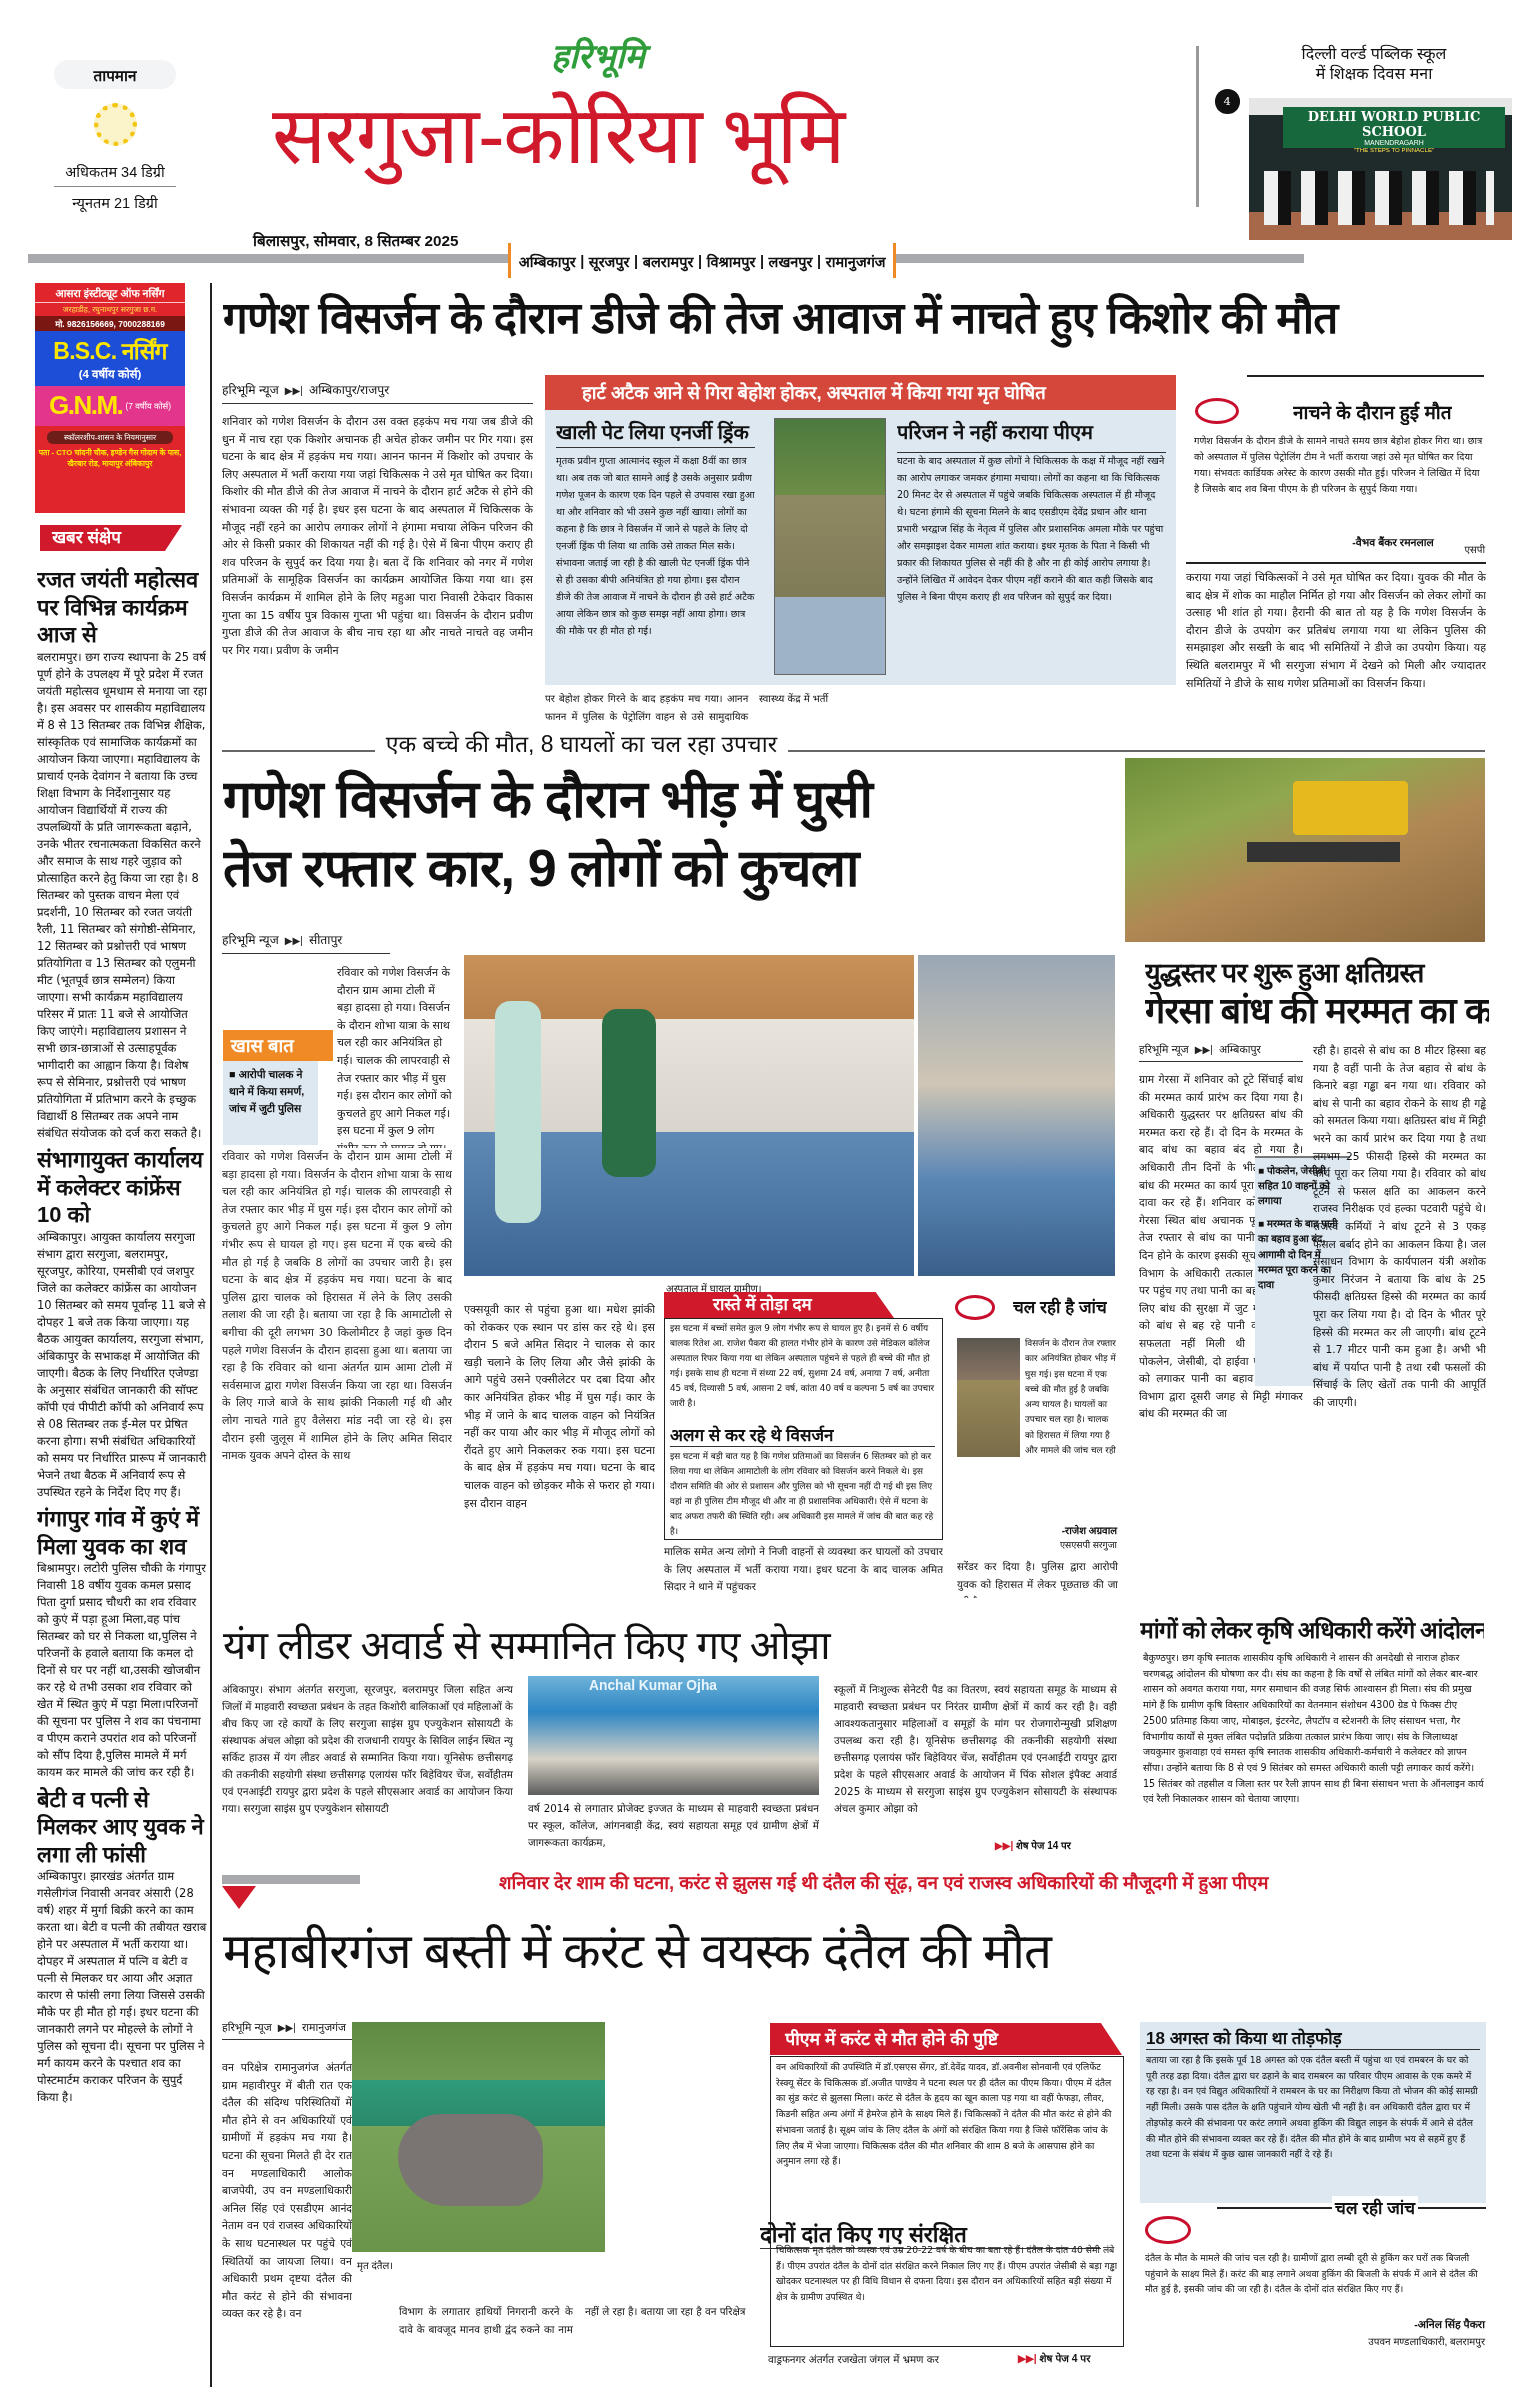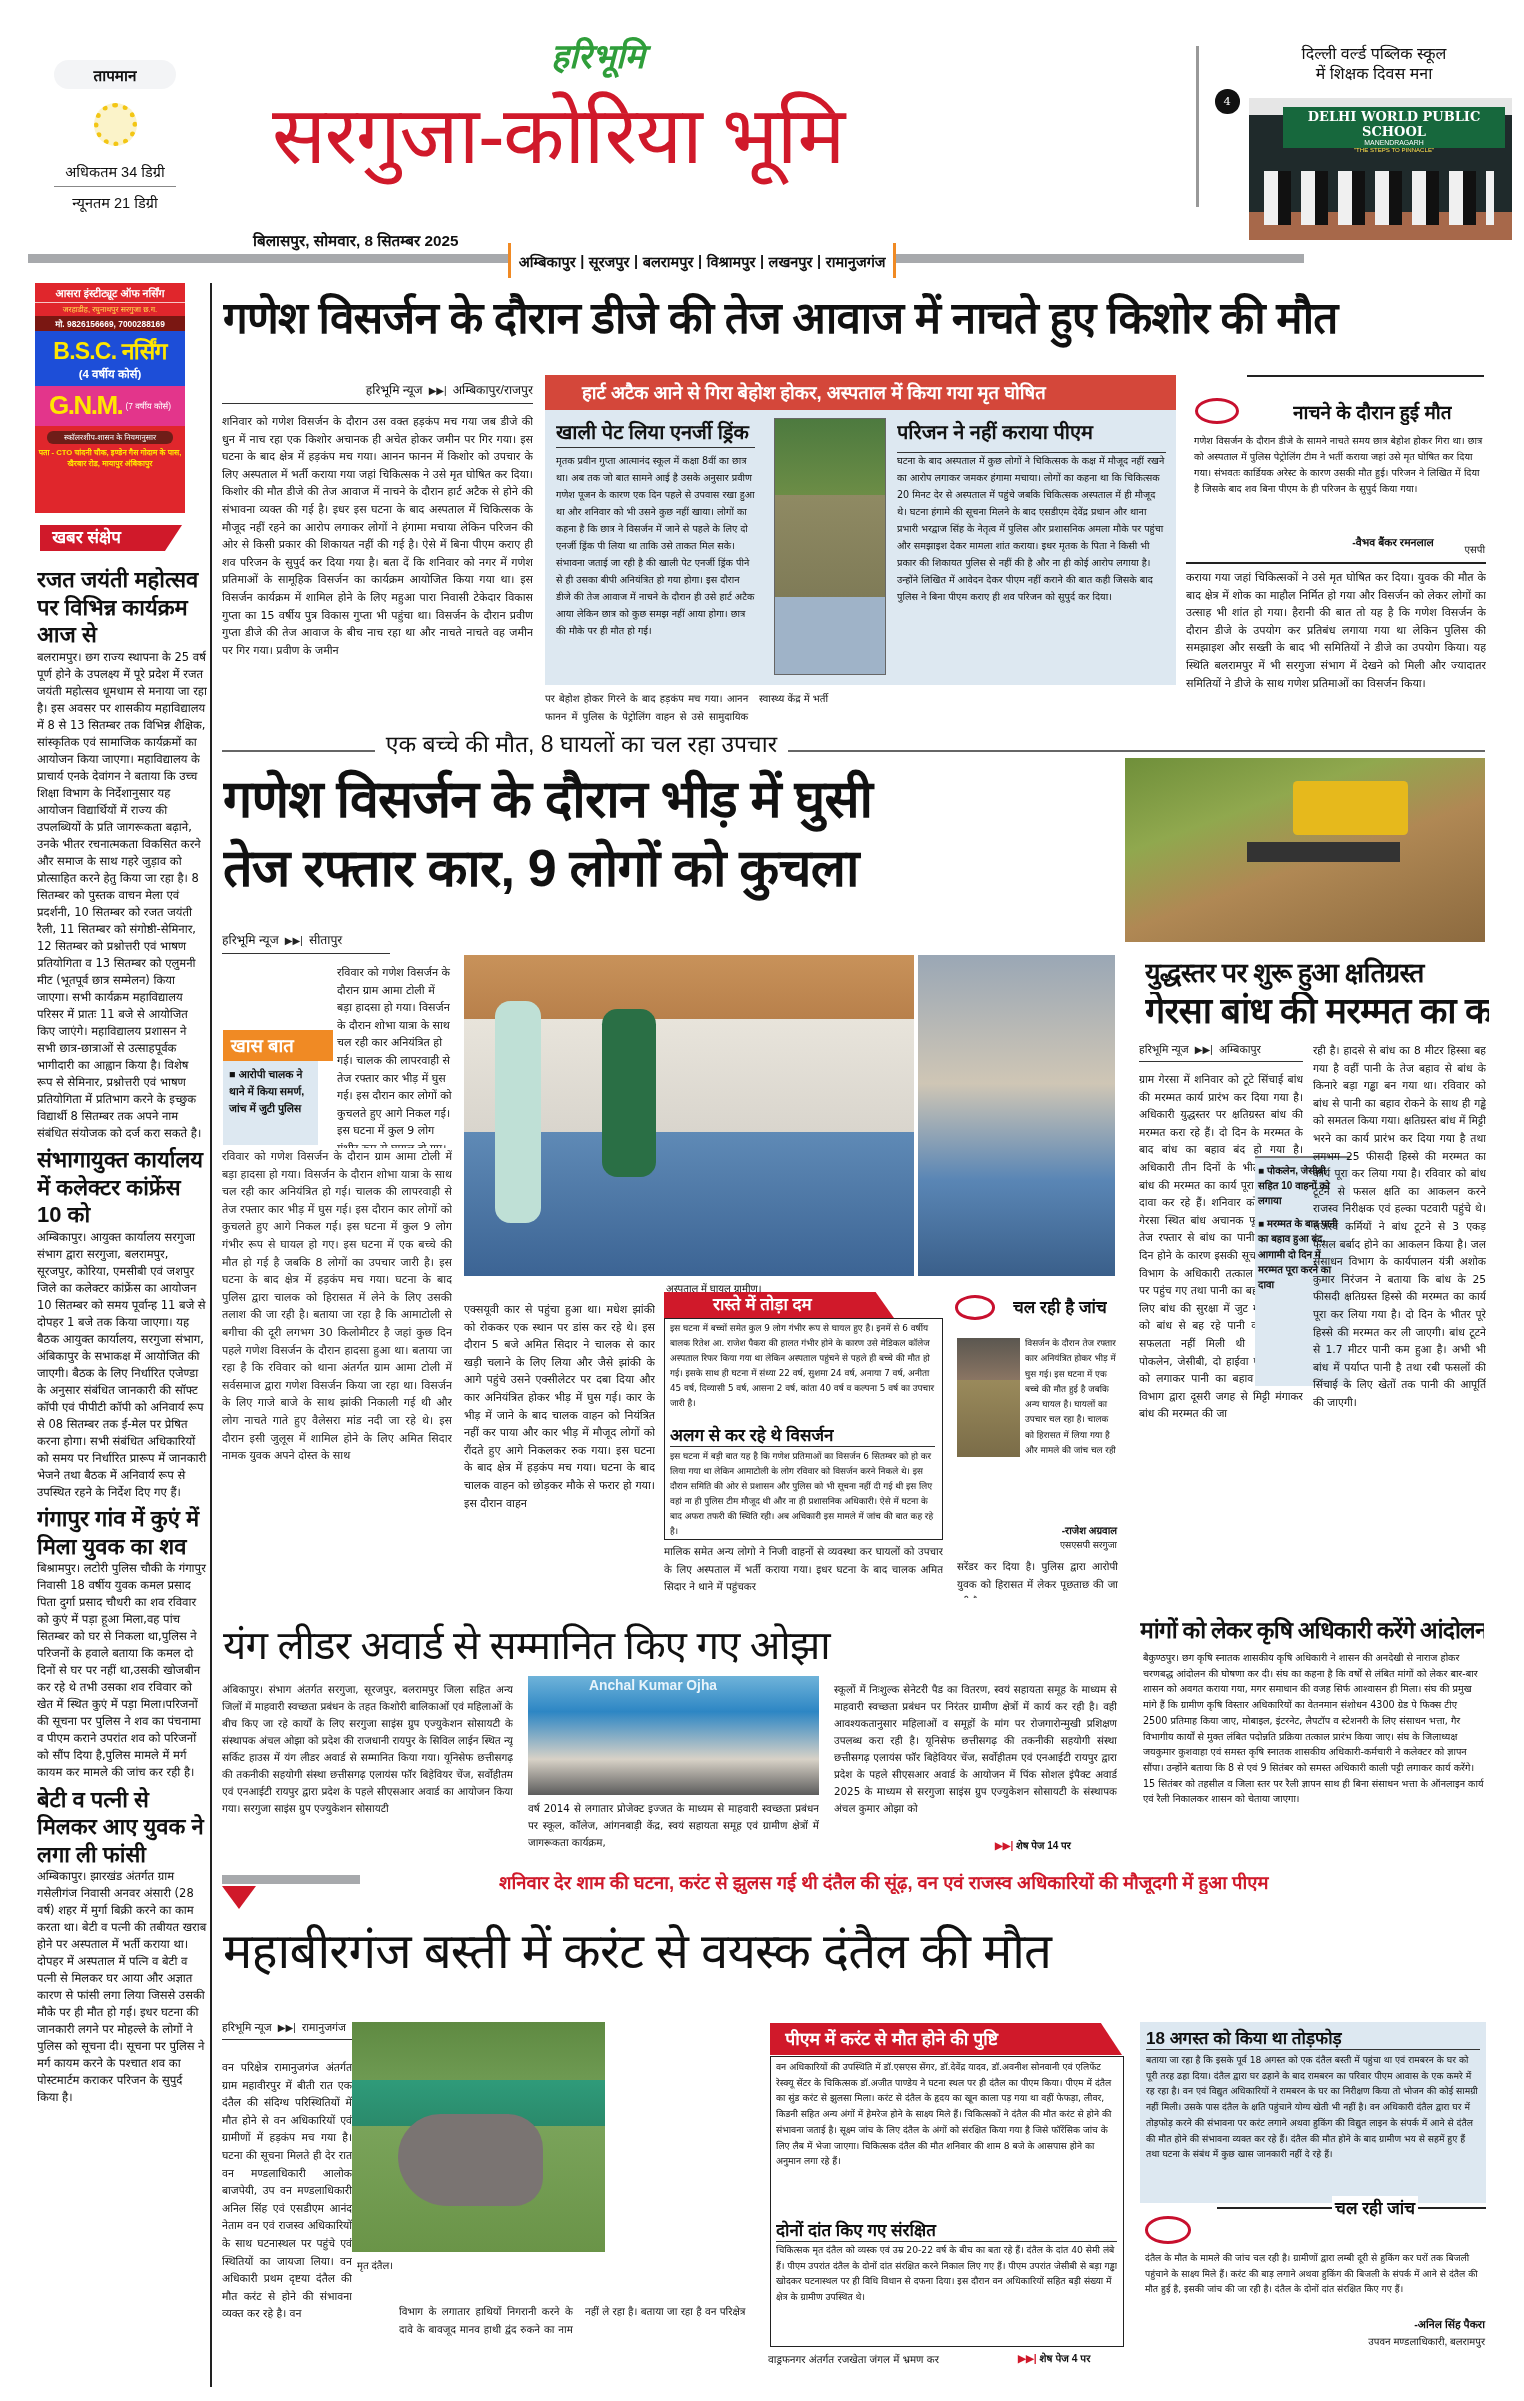--- a/index.html
+++ b/index.html
@@ -99,21 +99,21 @@
   </div>
   <div>
     <div class="sidebar-h">बेटी व पत्नी से मिलकर आए युवक ने लगा ली फांसी</div>
     <div class="txt" style="font-size:11.5px;line-height:17px;text-align:left">अम्बिकापुर। झारखंड अंतर्गत ग्राम गसेलीगंज निवासी अनवर अंसारी (28 वर्ष) शहर में मुर्गा बिक्री करने का काम करता था। बेटी व पत्नी की तबीयत खराब होने पर अस्पताल में भर्ती कराया था। दोपहर में अस्पताल में पत्नि व बेटी व पत्नी से मिलकर घर आया और अज्ञात कारण से फांसी लगा लिया जिससे उसकी मौके पर ही मौत हो गई। इधर घटना की जानकारी लगने पर मोहल्ले के लोगों ने पुलिस को सूचना दी। सूचना पर पुलिस ने मर्ग कायम करने के पश्चात शव का पोस्टमार्टम कराकर परिजन के सुपुर्द किया है।</div>
   </div>
 </div>
 <div class="vline" style="left:210px;top:283px;height:2104px"></div>
 
 <div class="abs headline" style="left:223px;top:283px;width:1263px;font-size:44px;line-height:69px">गणेश विसर्जन के दौरान डीजे की तेज आवाज में नाचते हुए किशोर की मौत</div>
 
-<div class="abs byline" style="left:222px;top:381px;width:311px;text-align:right">
+<div class="abs byline" style="left:222px;top:381px;width:311px;text-align:left">
   <span>हरिभूमि न्यूज</span><span class="arrow">▶▶|</span><span>अम्बिकापुर/राजपुर</span>
 </div>
 <div class="abs txt" style="left:222px;top:413px;width:311px;height:329px;font-size:11px;line-height:17.6px">शनिवार को गणेश विसर्जन के दौरान उस वक्त हड़कंप मच गया जब डीजे की धुन में नाच रहा एक किशोर अचानक ही अचेत होकर जमीन पर गिर गया। इस घटना के बाद क्षेत्र में हड़कंप मच गया। आनन फानन में किशोर को उपचार के लिए अस्पताल में भर्ती कराया गया जहां चिकित्सक ने उसे मृत घोषित कर दिया। किशोर की मौत डीजे की तेज आवाज में नाचने के दौरान हार्ट अटैक से होने की संभावना व्यक्त की गई है। इधर इस घटना के बाद अस्पताल में चिकित्सक के मौजूद नहीं रहने का आरोप लगाकर लोगों ने हंगामा मचाया लेकिन परिजन की ओर से किसी प्रकार की शिकायत नहीं की गई है। ऐसे में बिना पीएम कराए ही शव परिजन के सुपुर्द कर दिया गया है। बता दें कि शनिवार को नगर में गणेश प्रतिमाओं के सामूहिक विसर्जन का कार्यक्रम आयोजित किया गया था। इस विसर्जन कार्यक्रम में शामिल होने के लिए महुआ पारा निवासी टेकेदार विकास गुप्ता का 15 वर्षीय पुत्र विकास गुप्ता भी पहुंचा था। विसर्जन के दौरान प्रवीण गुप्ता डीजे की तेज आवाज के बीच नाच रहा था और नाचते नाचते वह जमीन पर गिर गया। प्रवीण के जमीन</div>
 
 <div class="abs redbar" style="left:545px;top:375px;width:631px;height:35px;font-size:18.4px;line-height:35px;padding-left:37px">हार्ट अटैक आने से गिरा बेहोश होकर, अस्पताल में किया गया मृत घोषित</div>
 <div class="abs" style="left:545px;top:410px;width:631px;height:275px;background:#dde8f1"></div>
 <div class="abs sub-h" style="left:556px;top:418px;width:199px;font-size:20px;border-bottom:1.5px solid #333;padding-bottom:1.5px">खाली पेट लिया एनर्जी ड्रिंक</div>
 <div class="abs txt txt-sm" style="left:556px;top:452px;width:201px;height:222px;font-size:9.6px;line-height:17px;text-align:left">मृतक प्रवीन गुप्ता आत्मानंद स्कूल में कक्षा 8वीं का छात्र था। अब तक जो बात सामने आई है उसके अनुसार प्रवीण गणेश पूजन के कारण एक दिन पहले से उपवास रखा हुआ था और शनिवार को भी उसने कुछ नहीं खाया। लोगों का कहना है कि छात्र ने विसर्जन में जाने से पहले के लिए दो एनर्जी ड्रिंक पी लिया था ताकि उसे ताकत मिल सके। संभावना जताई जा रही है की खाली पेट एनर्जी ड्रिंक पीने से ही उसका बीपी अनियंत्रित हो गया होगा। इस दौरान डीजे की तेज आवाज में नाचने के दौरान ही उसे हार्ट अटैक आया लेकिन छात्र को कुछ समझ नहीं आया होगा। छात्र की मौके पर ही मौत हो गई।</div>
 <div class="abs photo" style="left:774px;top:418px;width:112px;height:257px;background:linear-gradient(180deg,#4d7a3f 0,#6c8d46 30%,#8f8a63 30%,#7f7b57 70%,#9fb3c8 70%);border:0.8px solid #666"></div>
 <div class="abs sub-h" style="left:897px;top:418px;width:269px;font-size:20px;border-bottom:1.5px solid #333;padding-bottom:7px">परिजन ने नहीं कराया पीएम</div>
@@ -212,21 +212,21 @@
   <div style="position:absolute;left:46px;top:92px;width:145px;height:92px;background:#7a7472;border-radius:46px 38px 31px 54px"></div>
 </div>
 <div class="abs" style="left:357px;top:2258px;font:10px 'Liberation Sans',sans-serif">मृत दंतैल।</div>
 <div class="abs txt" style="left:399px;top:2303px;width:360px;height:38px;font-size:10.3px;line-height:17.6px;column-count:2;column-gap:12.2px">विभाग के लगातार हाथियों निगरानी करने के दावे के बावजूद मानव हाथी द्वंद रुकने का नाम नहीं ले रहा है। बताया जा रहा है वन परिक्षेत्र</div>
 <div class="abs txt" style="left:768px;top:2351px;width:230px;height:18.4px;font-size:10.3px;line-height:17.6px">वाड्रफनगर अंतर्गत रजखेता जंगल में भ्रमण कर</div>
 <div class="abs" style="left:1018px;top:2351px;font:bold 10.3px 'Liberation Sans',sans-serif"><span style="color:#d0192a">▶▶| </span><span>शेष पेज 4 पर</span></div>
 
 <div class="abs redbar" style="left:770px;top:2023px;width:352px;height:32px;font-size:17.6px;line-height:32px;padding-left:15.3px;background:#d0192a;clip-path:polygon(0 0,94% 0,100% 100%,0 100%)">पीएम में करंट से मौत होने की पुष्टि</div>
 <div class="abs" style="left:770px;top:2056px;width:354px;height:291px;border:1.5px solid #222"></div>
 <div class="abs txt txt-sm" style="left:776px;top:2059px;width:341px;height:158px;font-size:9.2px;line-height:15.7px;text-align:left">वन अधिकारियों की उपस्थिति में डॉ.एसएस सेंगर, डॉ.देवेंद्र यादव, डॉ.अवनीश सोनवानी एवं एलिफेंट रेस्क्यू सेंटर के चिकित्सक डॉ.अजीत पाण्डेय ने घटना स्थल पर ही दंतैल का पीएम किया। पीएम में दंतैल का सुंड करंट से झुलसा मिला। करंट से दंतैल के हृदय का खून काला पड़ गया था वहीं फेफड़ा, लीवर, किडनी सहित अन्य अंगों में हेमरेज होने के साक्ष्य मिले हैं। चिकित्सकों ने दंतैल की मौत करंट से होने की संभावना जताई है। सूक्ष्म जांच के लिए दंतैल के अंगों को संरक्षित किया गया है जिसे फॉरेंसिक जांच के लिए लैब में भेजा जाएगा। चिकित्सक दंतैल की मौत शनिवार की शाम 8 बजे के आसपास होने का अनुमान लगा रहे हैं।</div>
-<div class="abs sub-h" style="left:776px;top:2218px;width:341px;font-size:17px;border-bottom:1.5px solid #333">दोनों दांत किए गए संरक्षित</div>
+<div class="abs sub-h" style="left:760px;top:2218px;width:341px;font-size:22px;border-bottom:1.5px solid #333">दोनों दांत किए गए संरक्षित</div>
 <div class="abs txt txt-sm" style="left:776px;top:2242px;width:341px;height:99px;font-size:9.2px;line-height:15.7px;text-align:left">चिकित्सक मृत दंतैल को व्यस्क एवं उम्र 20-22 वर्ष के बीच का बता रहे हैं। दंतैल के दांत 40 सेमी लंबे हैं। पीएम उपरांत दंतैल के दोनों दांत संरक्षित करने निकाल लिए गए हैं। पीएम उपरांत जेसीबी से बड़ा गड्ढा खोदकर घटनास्थल पर ही विधि विधान से दफना दिया। इस दौरान वन अधिकारियों सहित बड़ी संख्या में क्षेत्र के ग्रामीण उपस्थित थे।</div>
 
 <div class="abs" style="left:1140px;top:2022px;width:346px;height:181px;background:#dde8f1"></div>
 <div class="abs sub-h" style="left:1146px;top:2026px;width:334px;font-size:17px;border-bottom:1.5px solid #333">18 अगस्त को किया था तोड़फोड़</div>
 <div class="abs txt txt-sm" style="left:1146px;top:2052px;width:334px;height:145px;font-size:9.2px;line-height:15.7px;text-align:left">बताया जा रहा है कि इसके पूर्व 18 अगस्त को एक दंतैल बस्ती में पहुंचा था एवं रामबरन के घर को पूरी तरह ढहा दिया। दंतैल द्वारा घर ढहाने के बाद रामबरन का परिवार पीएम आवास के एक कमरे में रह रहा है। वन एवं विद्युत अधिकारियों ने रामबरन के घर का निरीक्षण किया तो भोजन की कोई सामग्री नहीं मिली। उसके पास दंतैल के क्षति पहुंचाने योग्य खेती भी नहीं है। वन अधिकारी दंतैल द्वारा घर में तोड़फोड़ करने की संभावना पर करंट लगाने अथवा हुकिंग की विद्युत लाइन के संपर्क में आने से दंतैल की मौत होने की संभावना व्यक्त कर रहे हैं। दंतैल की मौत होने के बाद ग्रामीण भय से सहमें हुए हैं तथा घटना के संबंध में कुछ खास जानकारी नहीं दे रहे हैं।</div>
 
 <div class="abs hline" style="left:1217px;top:2207px;width:269px"></div>
 <div class="bubble" style="left:1145px;top:2216px;width:46px;height:27.5px"></div>
 <div class="abs sub-h" style="left:1332px;top:2196px;font-size:17px;background:#fff;padding:0 3.1px">चल रही जांच</div>
 <div class="abs txt txt-sm" style="left:1145px;top:2250px;width:341px;height:67px;font-size:9.2px;line-height:15.7px;text-align:left">दंतैल के मौत के मामले की जांच चल रही है। ग्रामीणों द्वारा लम्बी दूरी से हुकिंग कर घरों तक बिजली पहुंचाने के साक्ष्य मिले हैं। करंट की बाड़ लगाने अथवा हुकिंग की बिजली के संपर्क में आने से दंतैल की मौत हुई है, इसकी जांच की जा रही है। दंतैल के दोनों दांत संरक्षित किए गए हैं।</div>

